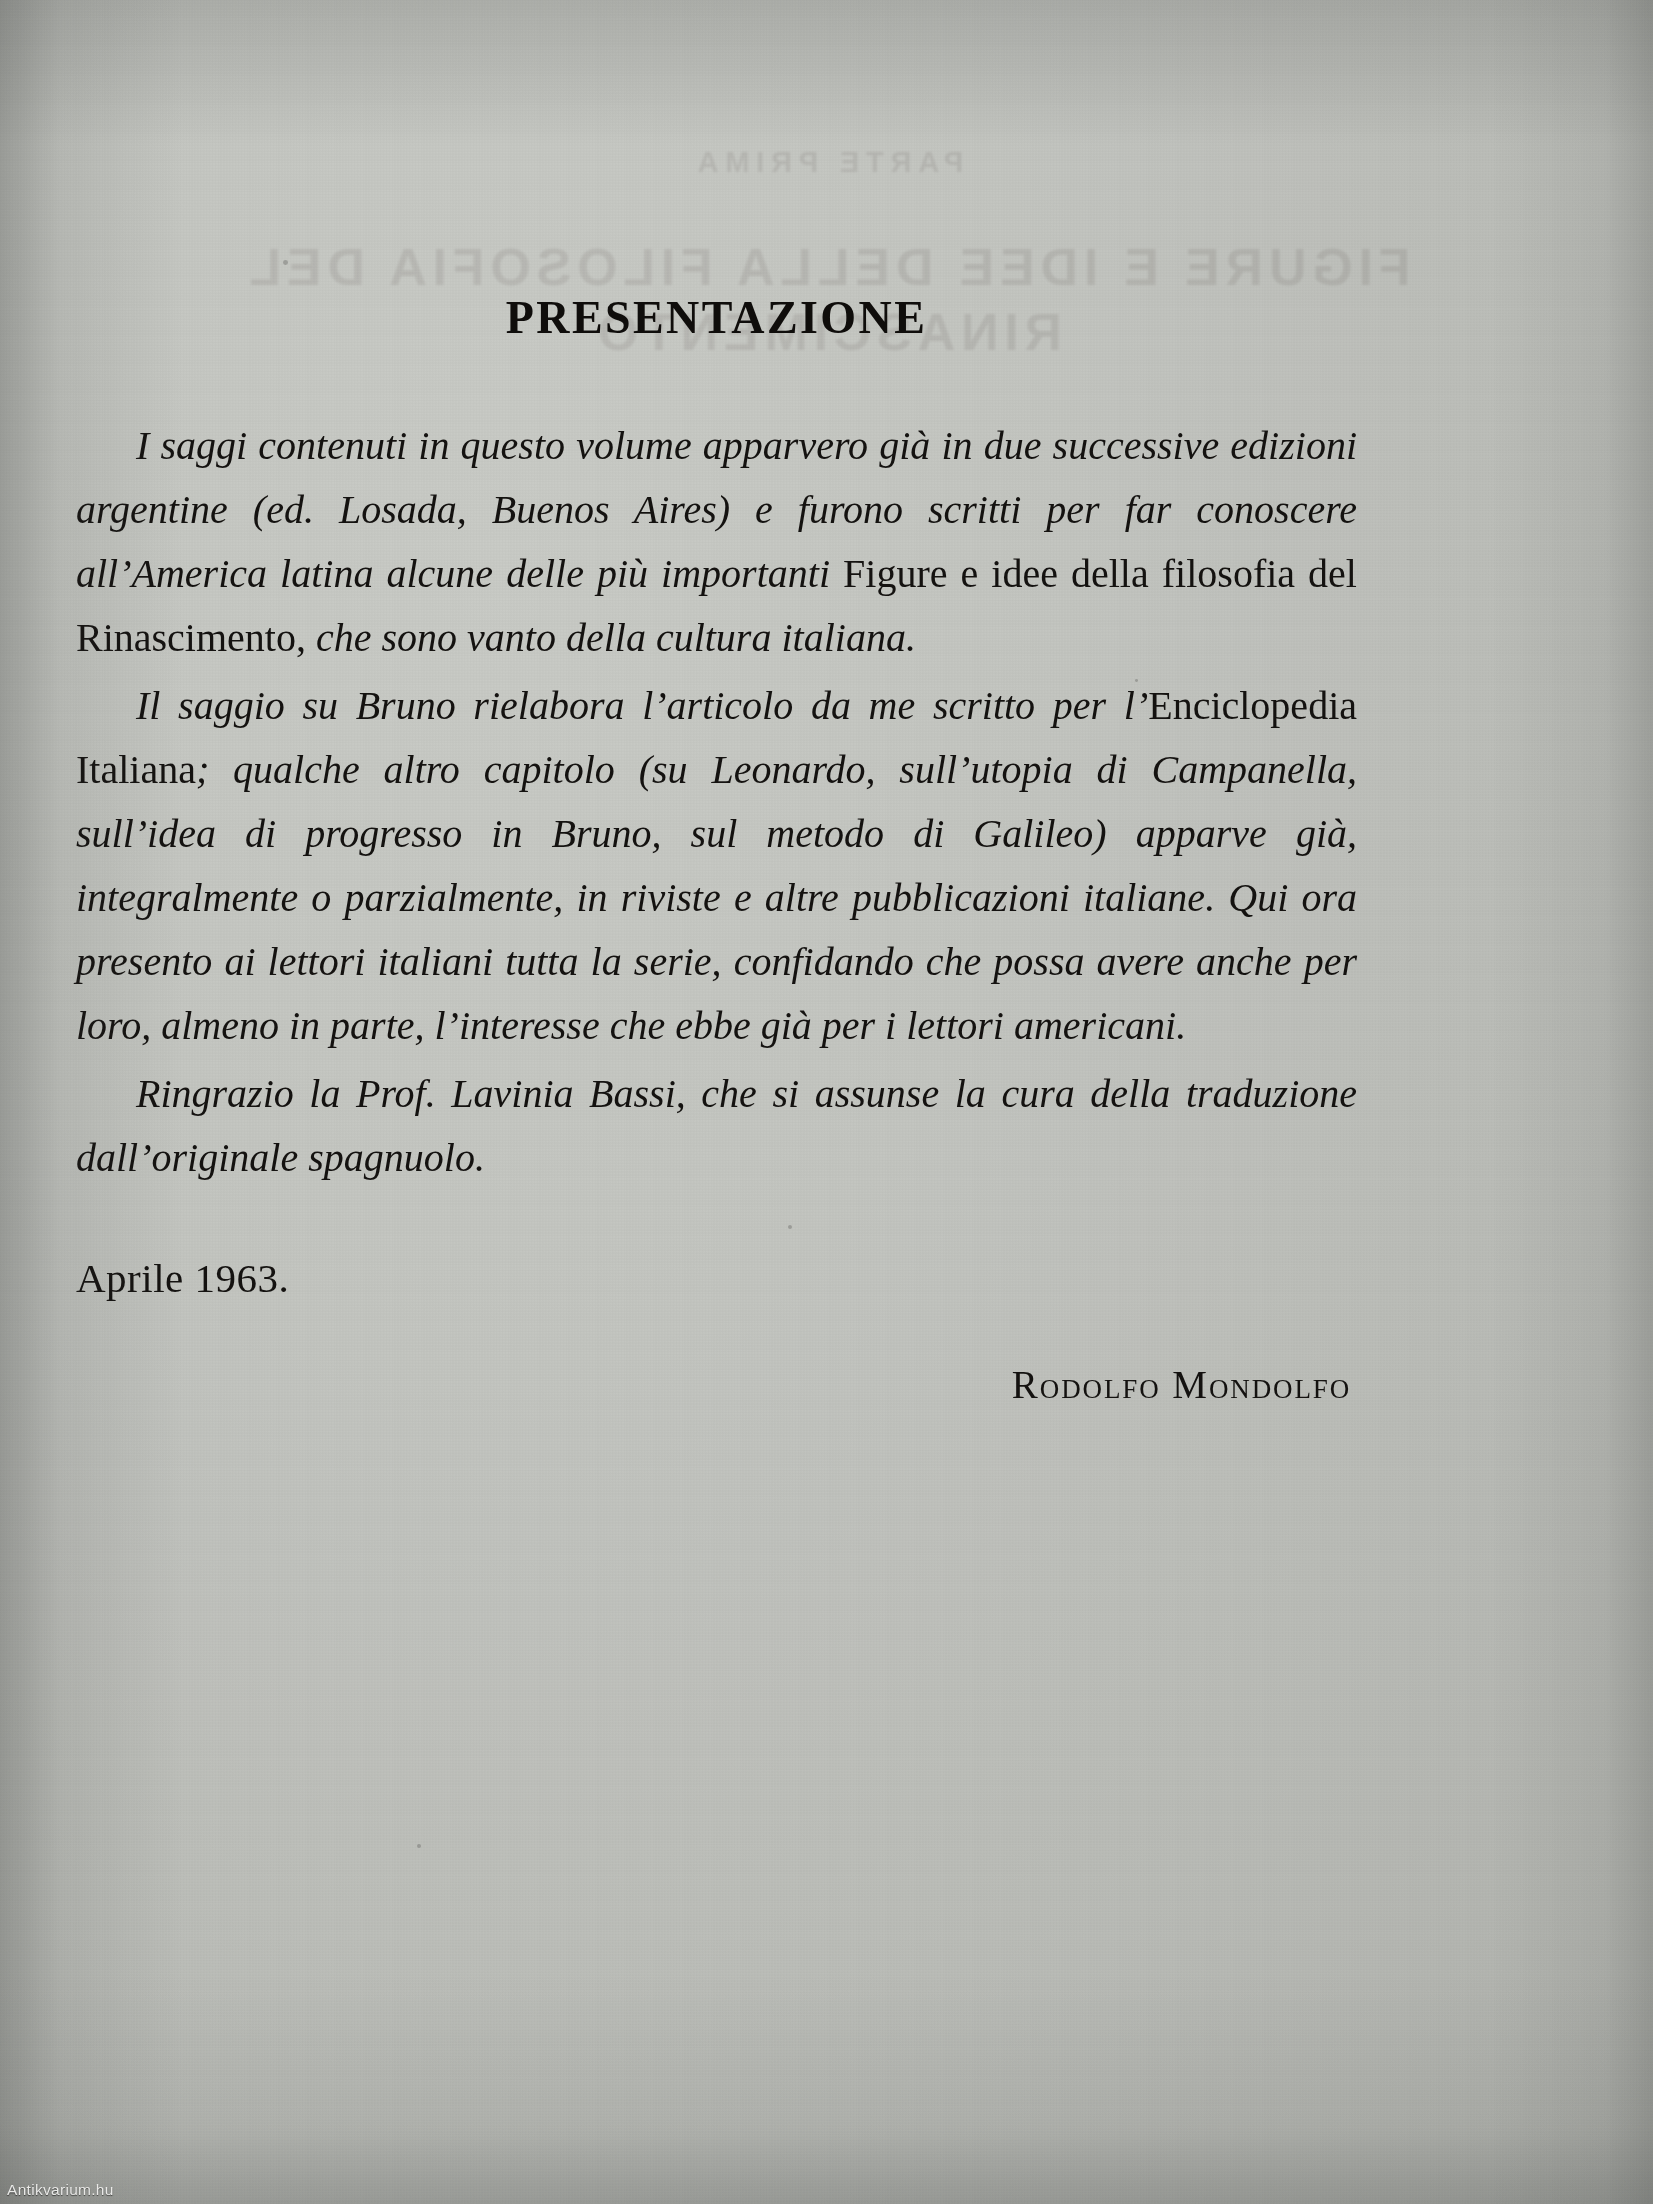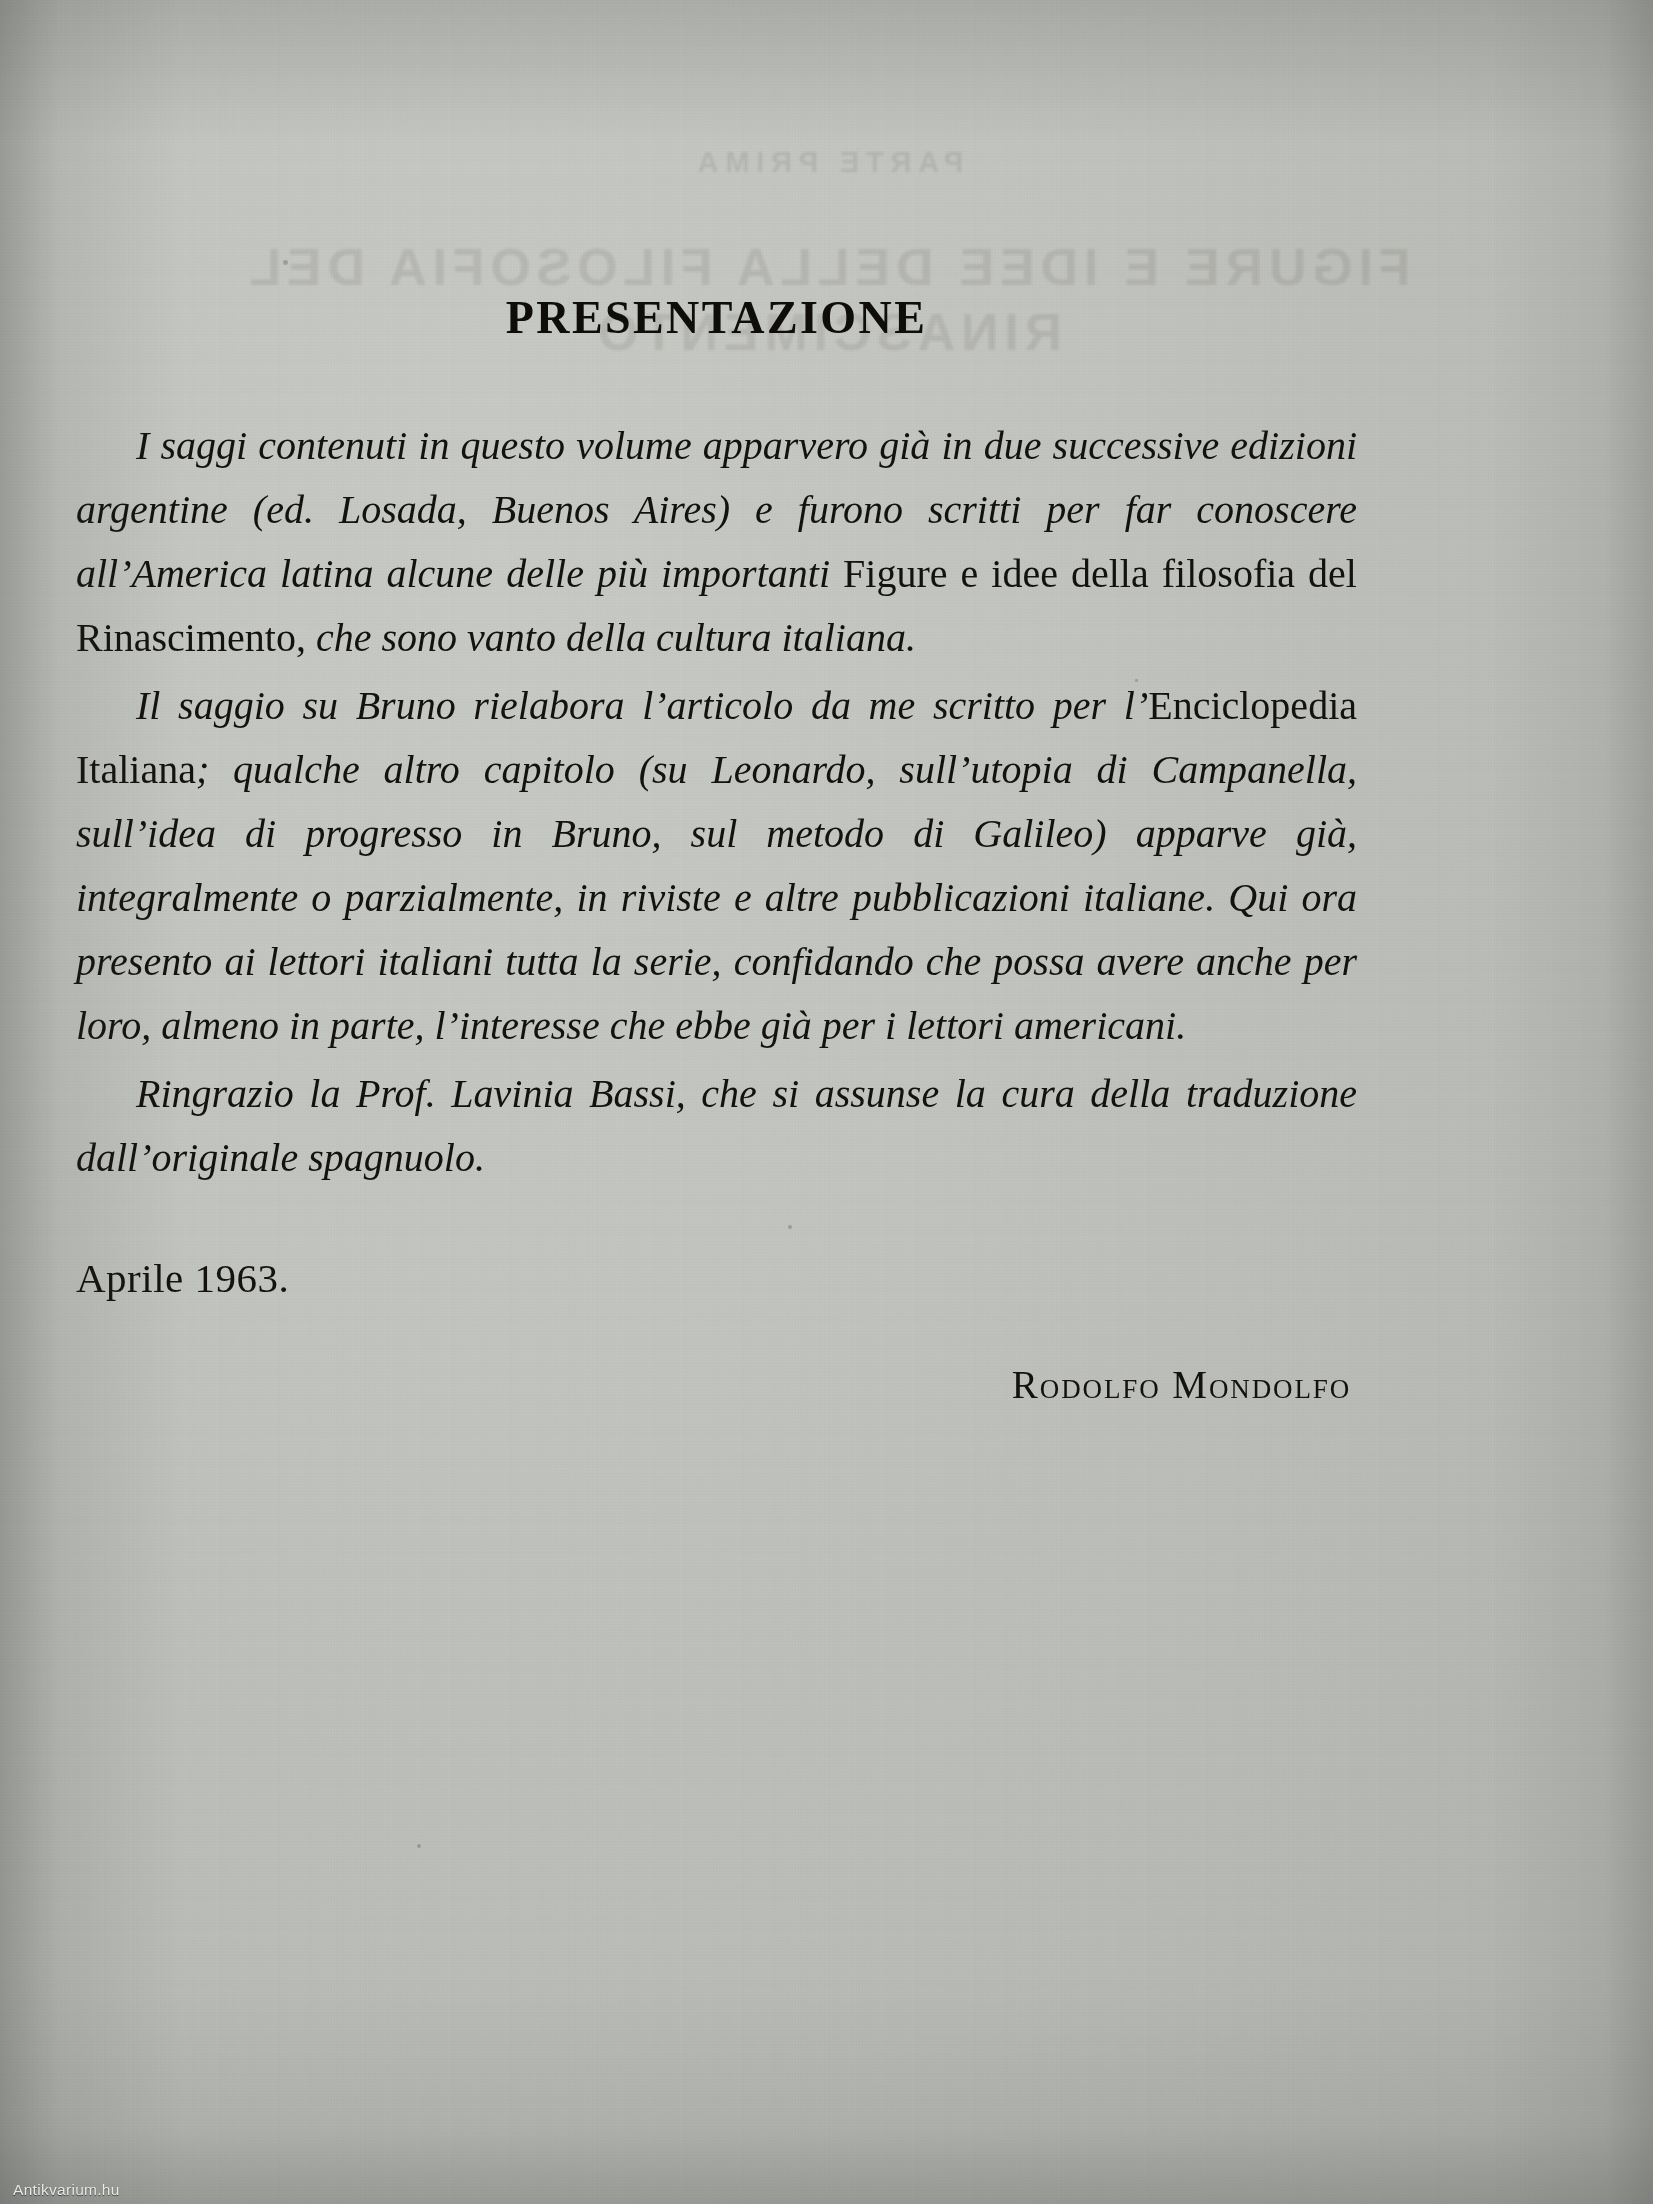--- a/index.html
+++ b/index.html
@@ -126,21 +126,21 @@
     font-variant: small-caps;
     letter-spacing: 1.9px;
     text-align: right;
     margin-top: 60px;
     padding-right: 5.8px;
     color: #141210;
   }
 
   #watermark {
     position: absolute;
-    left: 13px;
+    left: 7px;
     bottom: 5.8px;
     font-family: "Liberation Sans", sans-serif;
     font-size: 15.5px;
     color: #e9e9e7;
     letter-spacing: 0.3px;
     text-shadow: 0 1px 1px rgba(0,0,0,0.55);
   }
 
   
   .speck {

